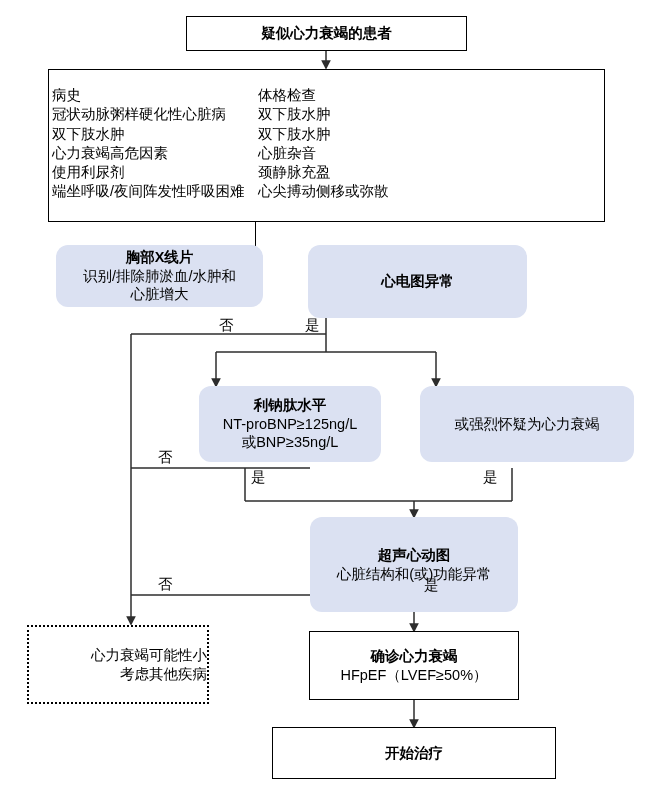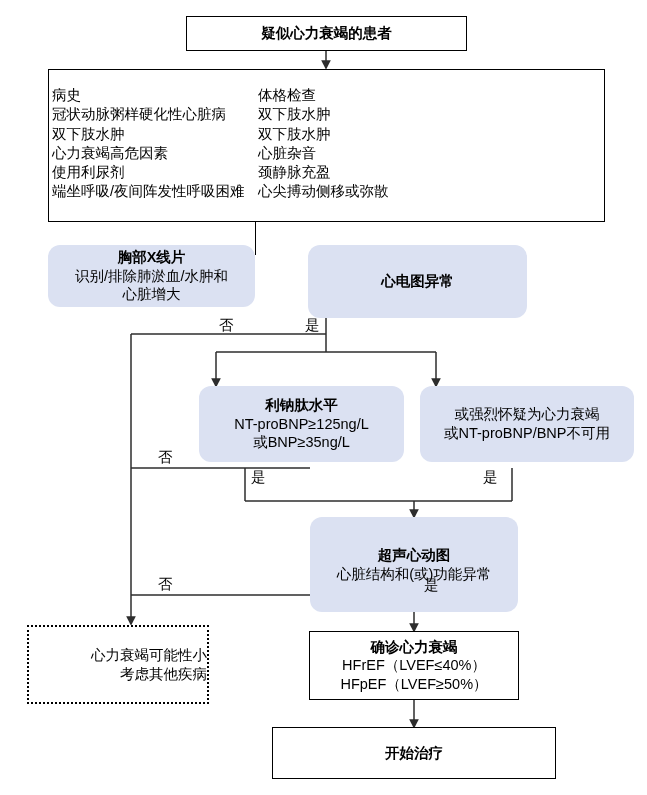--- a/index.html
+++ b/index.html
@@ -78,54 +78,52 @@
 
   <div class="col" style="left:258px;top:86px;width:345px;">
     <span class="line title">体格检查</span>
     <span class="line">双下肢水肿</span>
     <span class="line">双下肢水肿</span>
     <span class="line">心脏杂音</span>
     <span class="line">颈静脉充盈</span>
     <span class="line">心尖搏动侧移或弥散</span>
   </div>
 
-  <div class="node node-blue" style="left:48px;top:245px;width:207px;height:62px;">
+  <div class="node node-blue" style="left:56px;top:245px;width:207px;height:62px;">
     <span class="line title">胸部X线片</span>
     <span class="line">识别/排除肺淤血/水肿和</span>
     <span class="line">心脏增大</span>
   </div>
 
   <div class="node node-blue" style="left:294px;top:245px;width:219px;height:73px;margin-left:14px;">
     <span class="line title">心电图异常</span>
   </div>
 
-  <div class="node node-blue" style="left:199px;top:386px;width:205px;height:76px;">
+  <div class="node node-blue" style="left:199px;top:386px;width:182px;height:76px;">
     <span class="line title">利钠肽水平</span>
     <span class="line">NT-proBNP≥125ng/L</span>
     <span class="line">或BNP≥35ng/L</span>
   </div>
 
   <div class="node node-blue" style="left:420px;top:386px;width:214px;height:76px;">
     <span class="line">或强烈怀疑为心力衰竭</span>
-    <span class="line">或NT-proBNP/BNP不可用</span>
   </div>
 
   <div class="node node-blue" style="left:310px;top:517px;width:208px;height:95px;">
     <span class="line title">超声心动图</span>
     <span class="line">心脏结构和(或)功能异常</span>
   </div>
 
   <div class="node node-dotted" style="left:27px;top:625px;width:182px;height:79px;">
     <span class="line">心力衰竭可能性小</span>
     <span class="line">考虑其他疾病</span>
   </div>
 
   <div class="node node-plain" style="left:309px;top:631px;width:210px;height:69px;">
     <span class="line title">确诊心力衰竭</span>
-    <span class="line">HFrEF（LVEF≤40%）</span>
     <span class="line">HFpEF（LVEF≥50%）</span>
   </div>
 
   <div class="node node-plain" style="left:272px;top:727px;width:284px;height:52px;">
     <span class="line title">开始治疗</span>
   </div>
 
   <span class="edge-label" style="left:219px;top:318px;">否</span>
   <span class="edge-label" style="left:305px;top:318px;">是</span>
   <span class="edge-label" style="left:158px;top:450px;">否</span>

